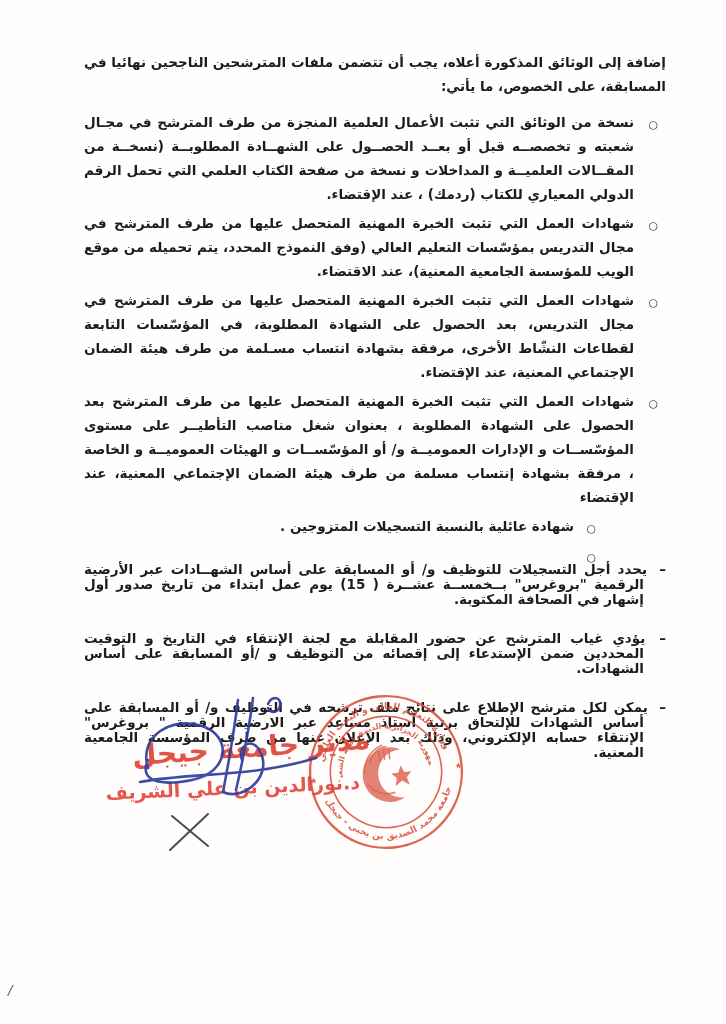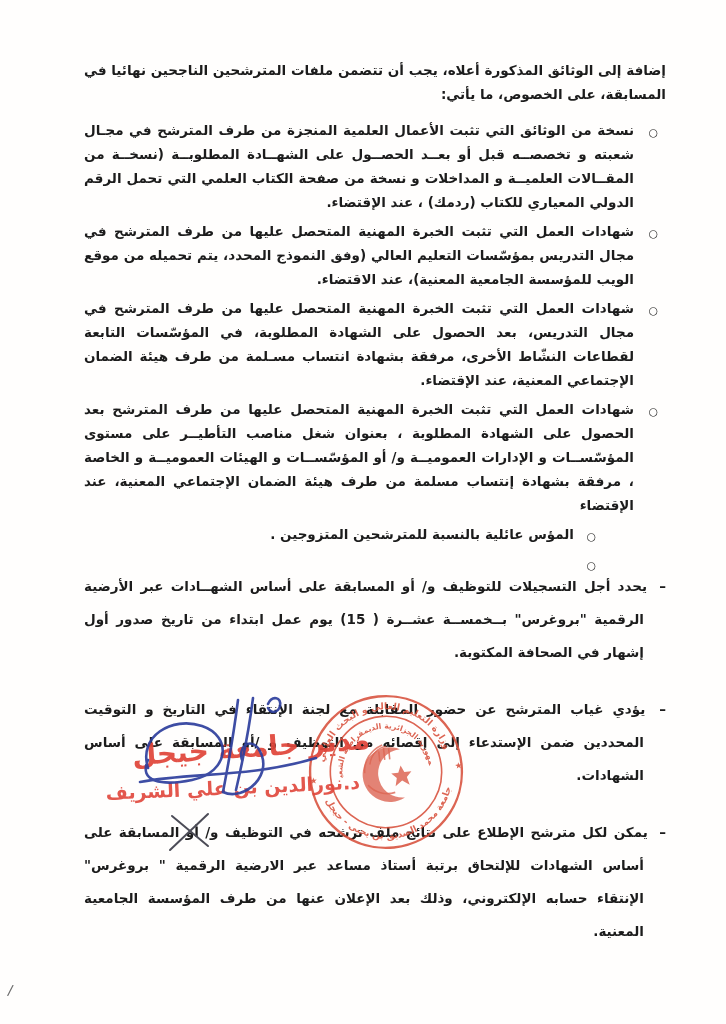--- a/index.html
+++ b/index.html
@@ -11,21 +11,21 @@
     color:#1c1c1c;
     direction:rtl;
     overflow:hidden;
   }
   .content{
     position:absolute;
     top:46px;right:60px;left:84px;
     text-align:justify;
   }
   .intro{
-    margin:12px 0 12px 0;
+    margin:4px 0 12px 0;
     font-size:13.5px;font-weight:700;line-height:24px;
   }
   ul.blist{list-style:none;margin:0;padding:0;}
   ul.l1>li{
     position:relative;
     padding-right:32px;
     margin:0 0 5px 0;
     font-size:13.5px;font-weight:700;line-height:24px;
     text-align:justify;
   }
@@ -36,21 +36,21 @@
     font-size:13.5px;font-weight:700;line-height:24px;
   }
   .marker{
     position:absolute;right:8px;top:2px;
     font-size:10.5px;font-weight:400;color:#222;
   }
   ul.l2 .marker{right:0;}
   .dp{
     margin:24px 0 0 0;
     padding-right:22px;text-indent:-22px;
-    font-size:13.5px;font-weight:700;line-height:33px;
+    font-size:13.5px;font-weight:700;line-height:15px;
     text-align:justify;
   }
   .dash{margin-left:5px;font-weight:700;}
   
   .stampzone{position:absolute;top:0;left:0;width:726px;height:1024px;pointer-events:none;}
   .seal{
     position:absolute;left:300px;top:686px;
     width:172px;height:172px;
     opacity:0.88;
     transform:rotate(-6deg);
@@ -103,21 +103,21 @@
       </li>
       <li>
         <span class="marker">○</span>
         <span>شهادات العمل التي تثبت الخبرة المهنية المتحصل عليها من طرف المترشح  بعد الحصول على الشهادة المطلوبة ، بعنوان شغل مناصب التأطيــر على مستوى المؤسّســات و الإدارات العموميــة  و/ أو المؤسّســات و الهيئات العموميــة و الخاصة ، مرفقة بشهادة إنتساب مسلمة من طرف هيئة الضمان الإجتماعي المعنية، عند الإقتضاء</span>
       </li>
     </ul>
 
     <ul class="blist l2">
       <li>
         <span class="marker">○</span>
-        <span>المؤس عائلية بالنسبة للمترشحين المتزوجين .</span>
+        <span>شهادة عائلية بالنسبة التسجيلات المتزوجين .</span>
       </li>
       <li>
         <span class="marker">○</span>
       </li>
     </ul>
 
     <p class="dp">
       <span class="dash">–</span>
       <span>يحدد أجل التسجيلات للتوظيف و/ أو المسابقة على أساس الشهــادات عبر الأرضية الرقمية "بروغرس" بــخمســة عشــرة ( 15) يوم عمل ابتداء من تاريخ صدور أول إشهار في الصحافة المكتوبة.</span>
     </p>

